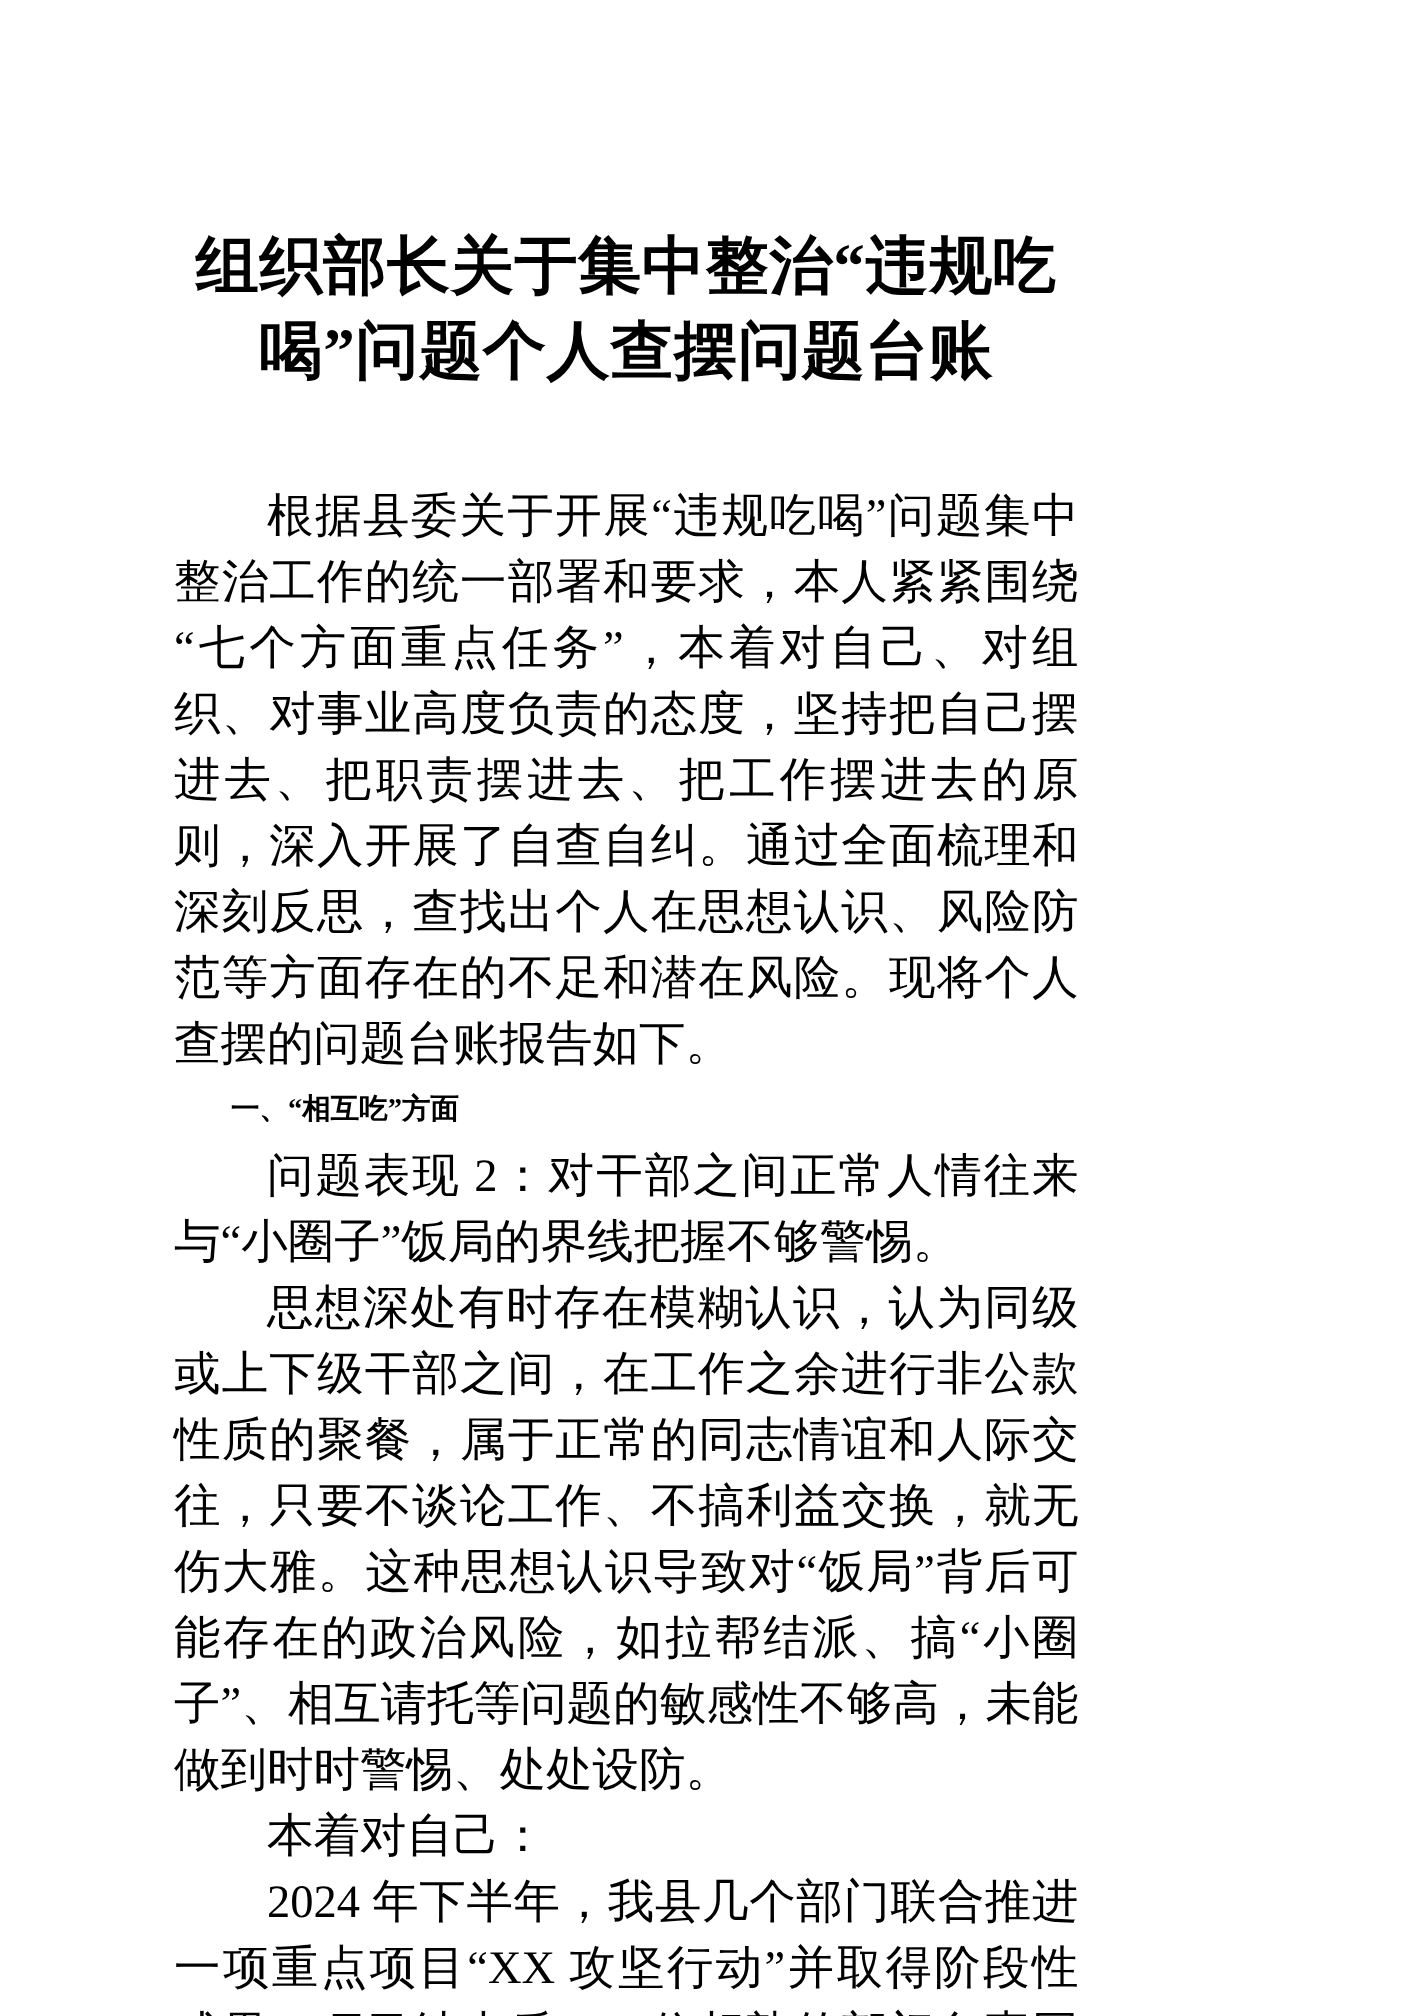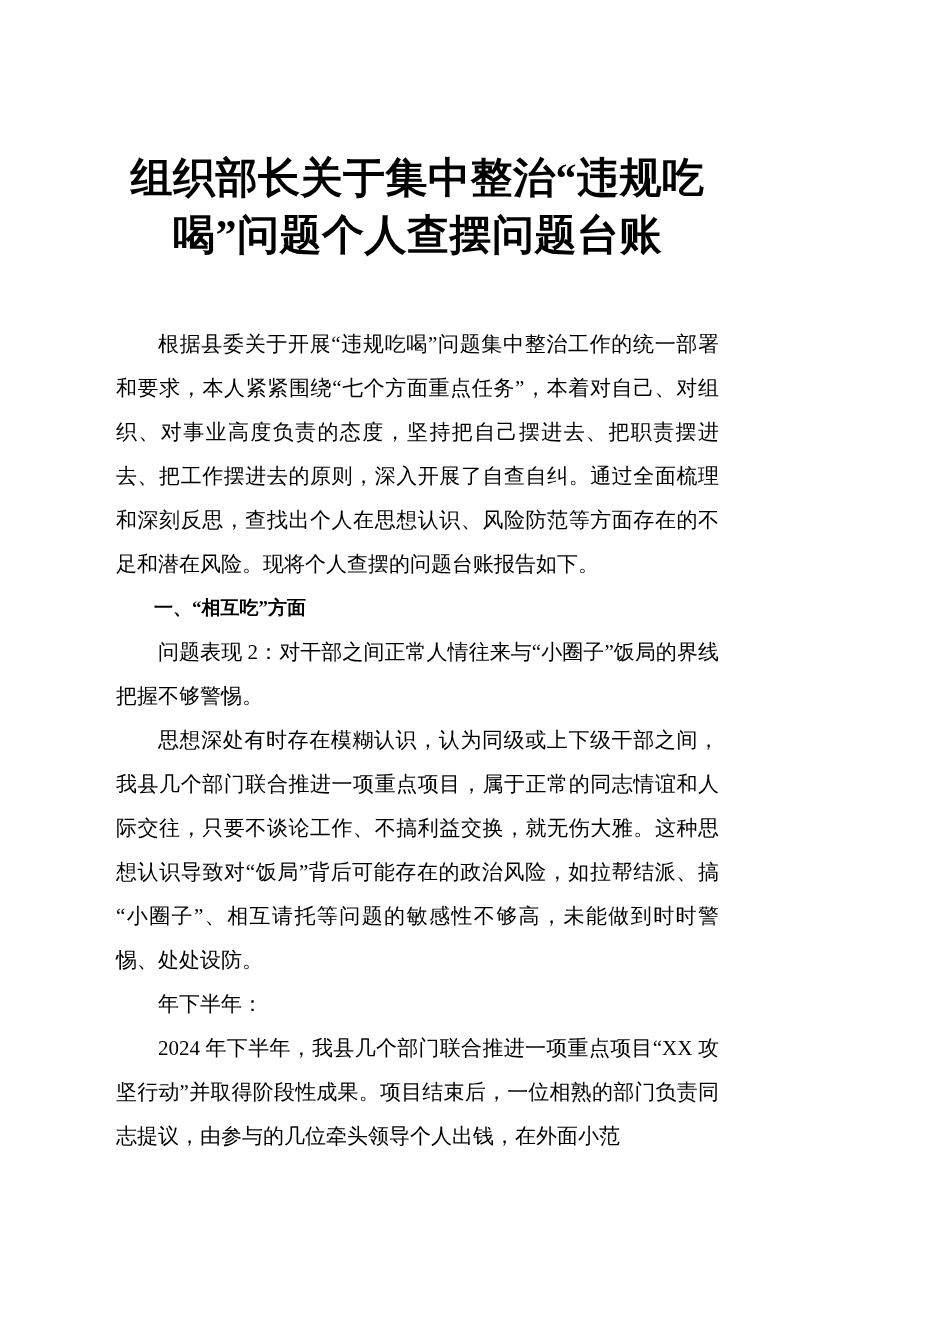--- a/index.html
+++ b/index.html
@@ -20,21 +20,21 @@
   }
   .doc-title {
     font-size: 42px;
     line-height: 57px;
     font-weight: 700;
     text-align: center;
     margin: 0 0 58px 0;
     letter-spacing: 0.5px;
   }
   .para {
-    font-size: 21px;
+    font-size: 31px;
     line-height: 44px;
     margin: 0;
     text-align: justify;
     text-indent: 2em;
     word-break: break-all;
   }
   .section-heading {
     font-size: 19px;
     line-height: 44px;
     margin: 0;
@@ -47,18 +47,18 @@
 
 <div class="page">
   <h1 class="doc-title">组织部长关于集中整治“违规吃喝”问题个人查摆问题台账</h1>
 
   <p class="para">根据县委关于开展“违规吃喝”问题集中整治工作的统一部署和要求，本人紧紧围绕“七个方面重点任务”，本着对自己、对组织、对事业高度负责的态度，坚持把自己摆进去、把职责摆进去、把工作摆进去的原则，深入开展了自查自纠。通过全面梳理和深刻反思，查找出个人在思想认识、风险防范等方面存在的不足和潜在风险。现将个人查摆的问题台账报告如下。</p>
 
   <h2 class="section-heading">一、“相互吃”方面</h2>
 
   <p class="para">问题表现 2：对干部之间正常人情往来与“小圈子”饭局的界线把握不够警惕。</p>
 
-  <p class="para">思想深处有时存在模糊认识，认为同级或上下级干部之间，我县几个部门联合推进一项重点项目，属于正常的同志情谊和人际交往，只要不谈论工作、不搞利益交换，就无伤大雅。这种思想认识导致对“饭局”背后可能存在的政治风险，如拉帮结派、搞“小圈子”、相互请托等问题的敏感性不够高，未能做到时时警惕、处处设防。</p>
+  <p class="para">思想深处有时存在模糊认识，认为同级或上下级干部之间，在工作之余进行非公款性质的聚餐，属于正常的同志情谊和人际交往，只要不谈论工作、不搞利益交换，就无伤大雅。这种思想认识导致对“饭局”背后可能存在的政治风险，如拉帮结派、搞“小圈子”、相互请托等问题的敏感性不够高，未能做到时时警惕、处处设防。</p>
 
-  <p class="para">年下半年：</p>
+  <p class="para">本着对自己：</p>
 
   <p class="para">2024 年下半年，我县几个部门联合推进一项重点项目“XX 攻坚行动”并取得阶段性成果。项目结束后，一位相熟的部门负责同志提议，由参与的几位牵头领导个人出钱，在外面小范</p>
 </div>
 
 </body></html>

